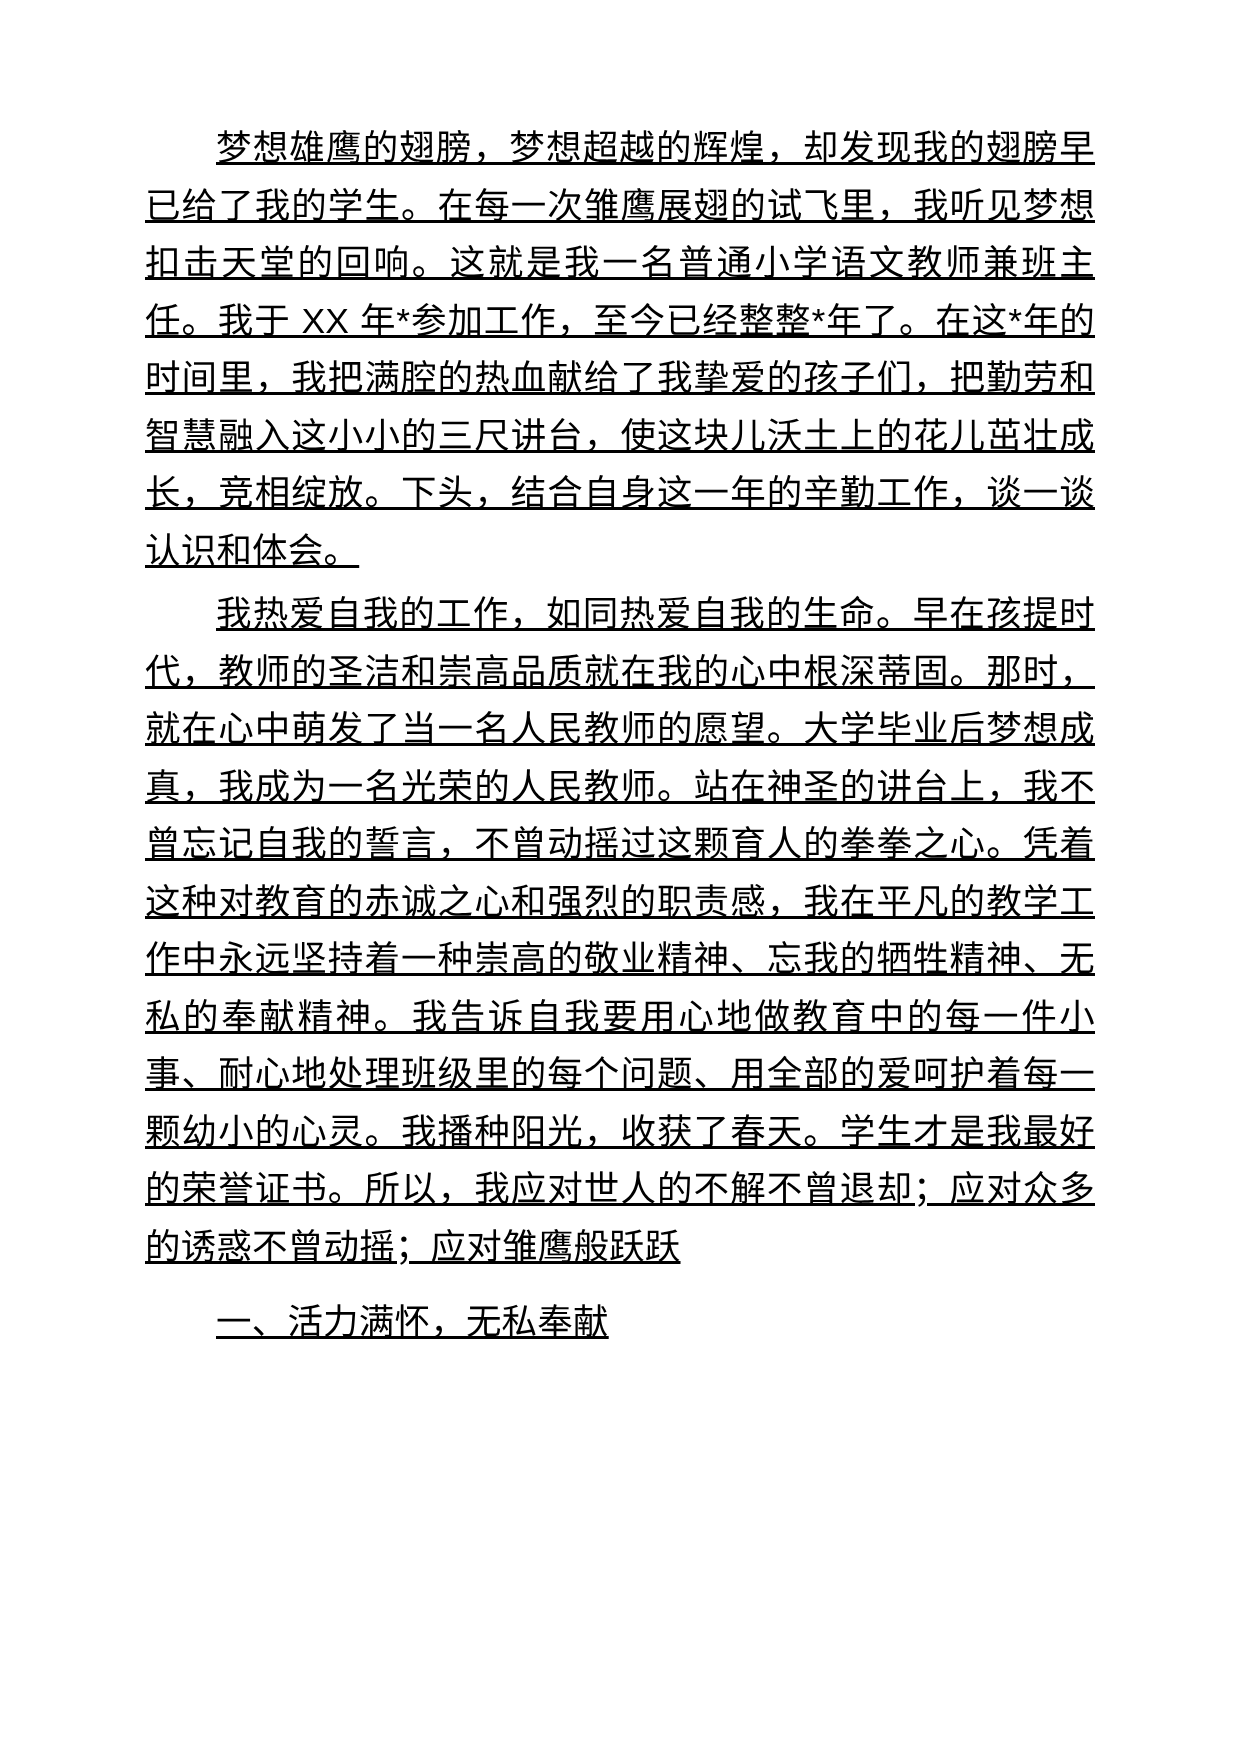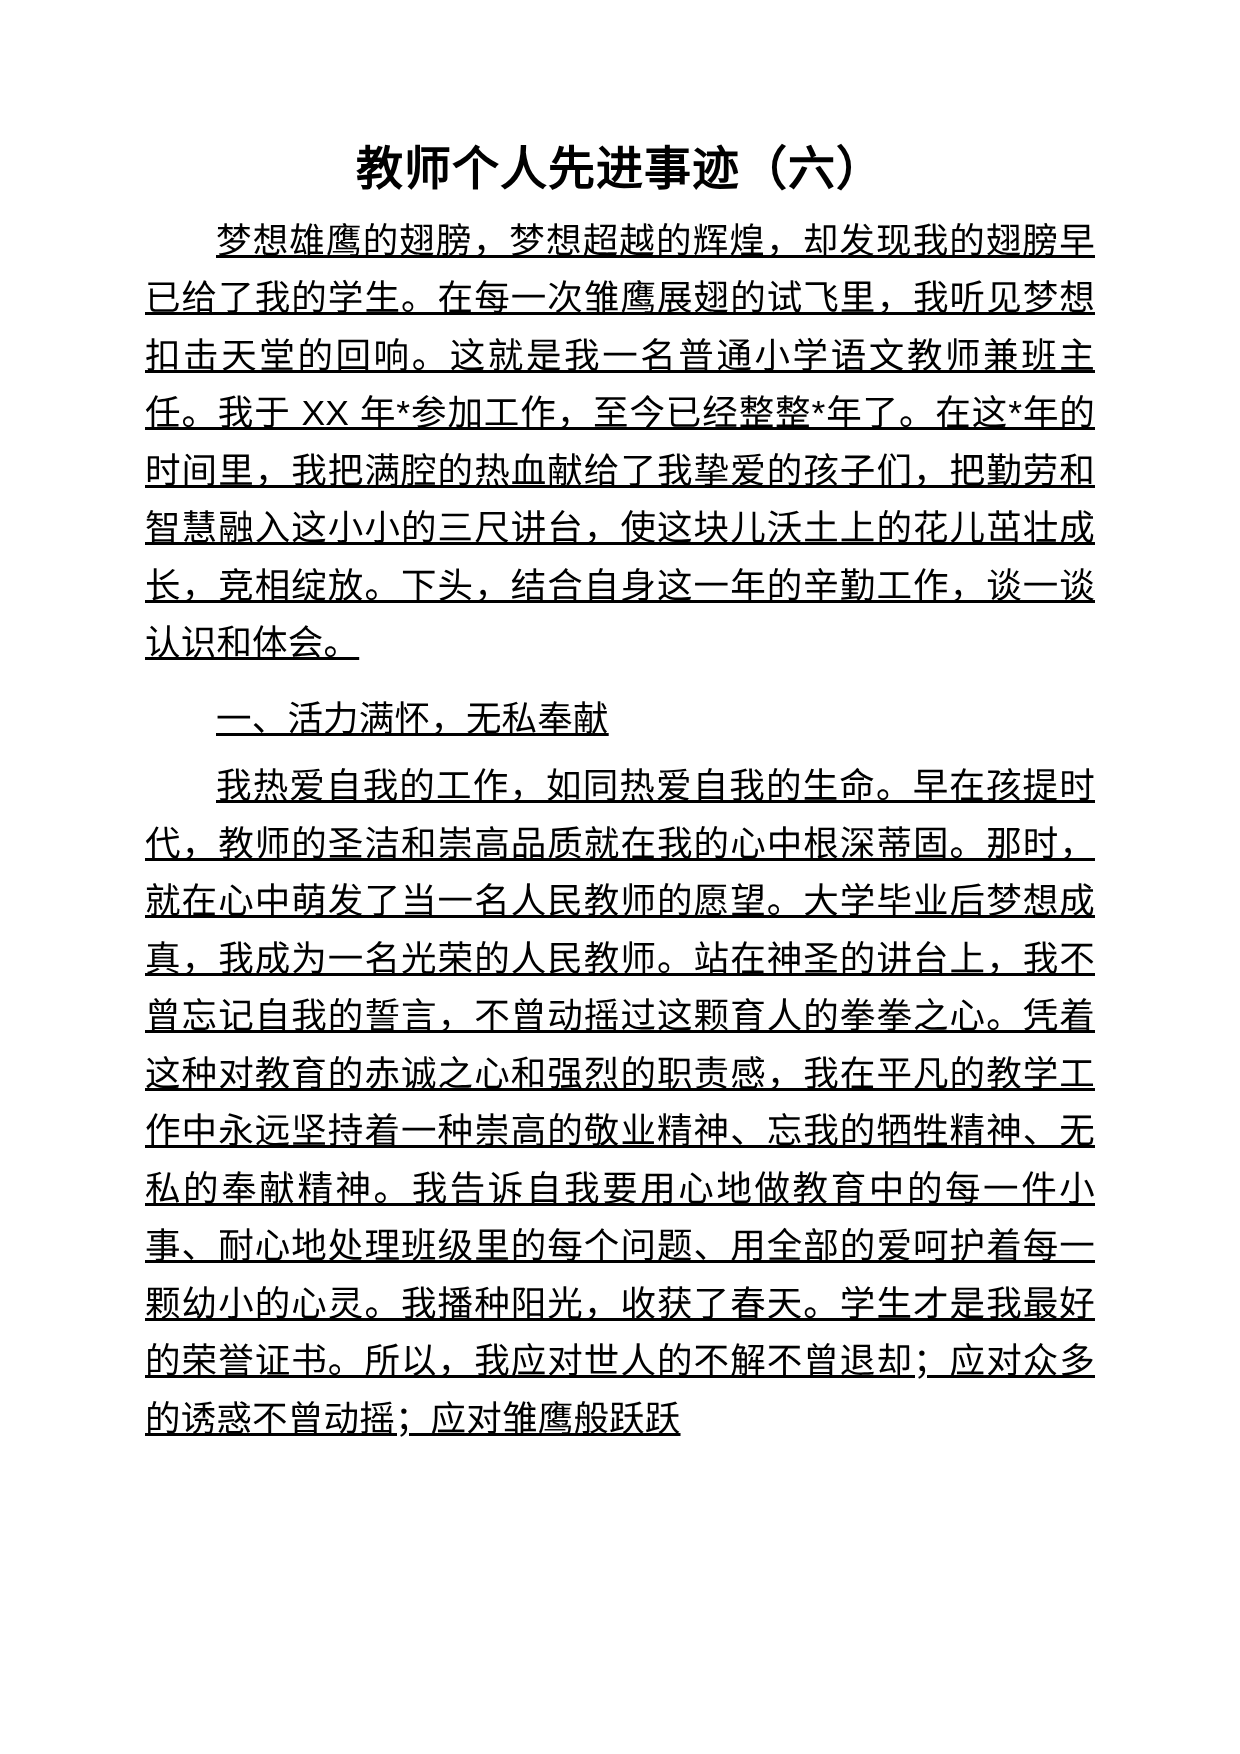--- a/index.html
+++ b/index.html
@@ -43,21 +43,20 @@
   .para.heading {
     margin-top: 18px;
     margin-bottom: 10px;
   }
 </style>
 </head>
 <body>
 
 <div class="page">
 
-  <h1 class="doc-title">教师个人先进事迹（六）</h1>
 
   <p class="para">梦想雄鹰的翅膀，梦想超越的辉煌，却发现我的翅膀早已给了我的学生。在每一次雏鹰展翅的试飞里，我听见梦想扣击天堂的回响。这就是我一名普通小学语文教师兼班主任。我于 XX 年*参加工作，至今已经整整*年了。在这*年的时间里，我把满腔的热血献给了我挚爱的孩子们，把勤劳和智慧融入这小小的三尺讲台，使这块儿沃土上的花儿茁壮成长，竞相绽放。下头，结合自身这一年的辛勤工作，谈一谈认识和体会。</p>
 
+  <p class="para">我热爱自我的工作，如同热爱自我的生命。早在孩提时代，教师的圣洁和崇高品质就在我的心中根深蒂固。那时，就在心中萌发了当一名人民教师的愿望。大学毕业后梦想成真，我成为一名光荣的人民教师。站在神圣的讲台上，我不曾忘记自我的誓言，不曾动摇过这颗育人的拳拳之心。凭着这种对教育的赤诚之心和强烈的职责感，我在平凡的教学工作中永远坚持着一种崇高的敬业精神、忘我的牺牲精神、无私的奉献精神。我告诉自我要用心地做教育中的每一件小事、耐心地处理班级里的每个问题、用全部的爱呵护着每一颗幼小的心灵。我播种阳光，收获了春天。学生才是我最好的荣誉证书。所以，我应对世人的不解不曾退却；应对众多的诱惑不曾动摇；应对雏鹰般跃跃</p>
+
   <p class="para heading">一、活力满怀，无私奉献</p>
-
-  <p class="para">我热爱自我的工作，如同热爱自我的生命。早在孩提时代，教师的圣洁和崇高品质就在我的心中根深蒂固。那时，就在心中萌发了当一名人民教师的愿望。大学毕业后梦想成真，我成为一名光荣的人民教师。站在神圣的讲台上，我不曾忘记自我的誓言，不曾动摇过这颗育人的拳拳之心。凭着这种对教育的赤诚之心和强烈的职责感，我在平凡的教学工作中永远坚持着一种崇高的敬业精神、忘我的牺牲精神、无私的奉献精神。我告诉自我要用心地做教育中的每一件小事、耐心地处理班级里的每个问题、用全部的爱呵护着每一颗幼小的心灵。我播种阳光，收获了春天。学生才是我最好的荣誉证书。所以，我应对世人的不解不曾退却；应对众多的诱惑不曾动摇；应对雏鹰般跃跃</p>
 
 </div>
 
 </body></html>

